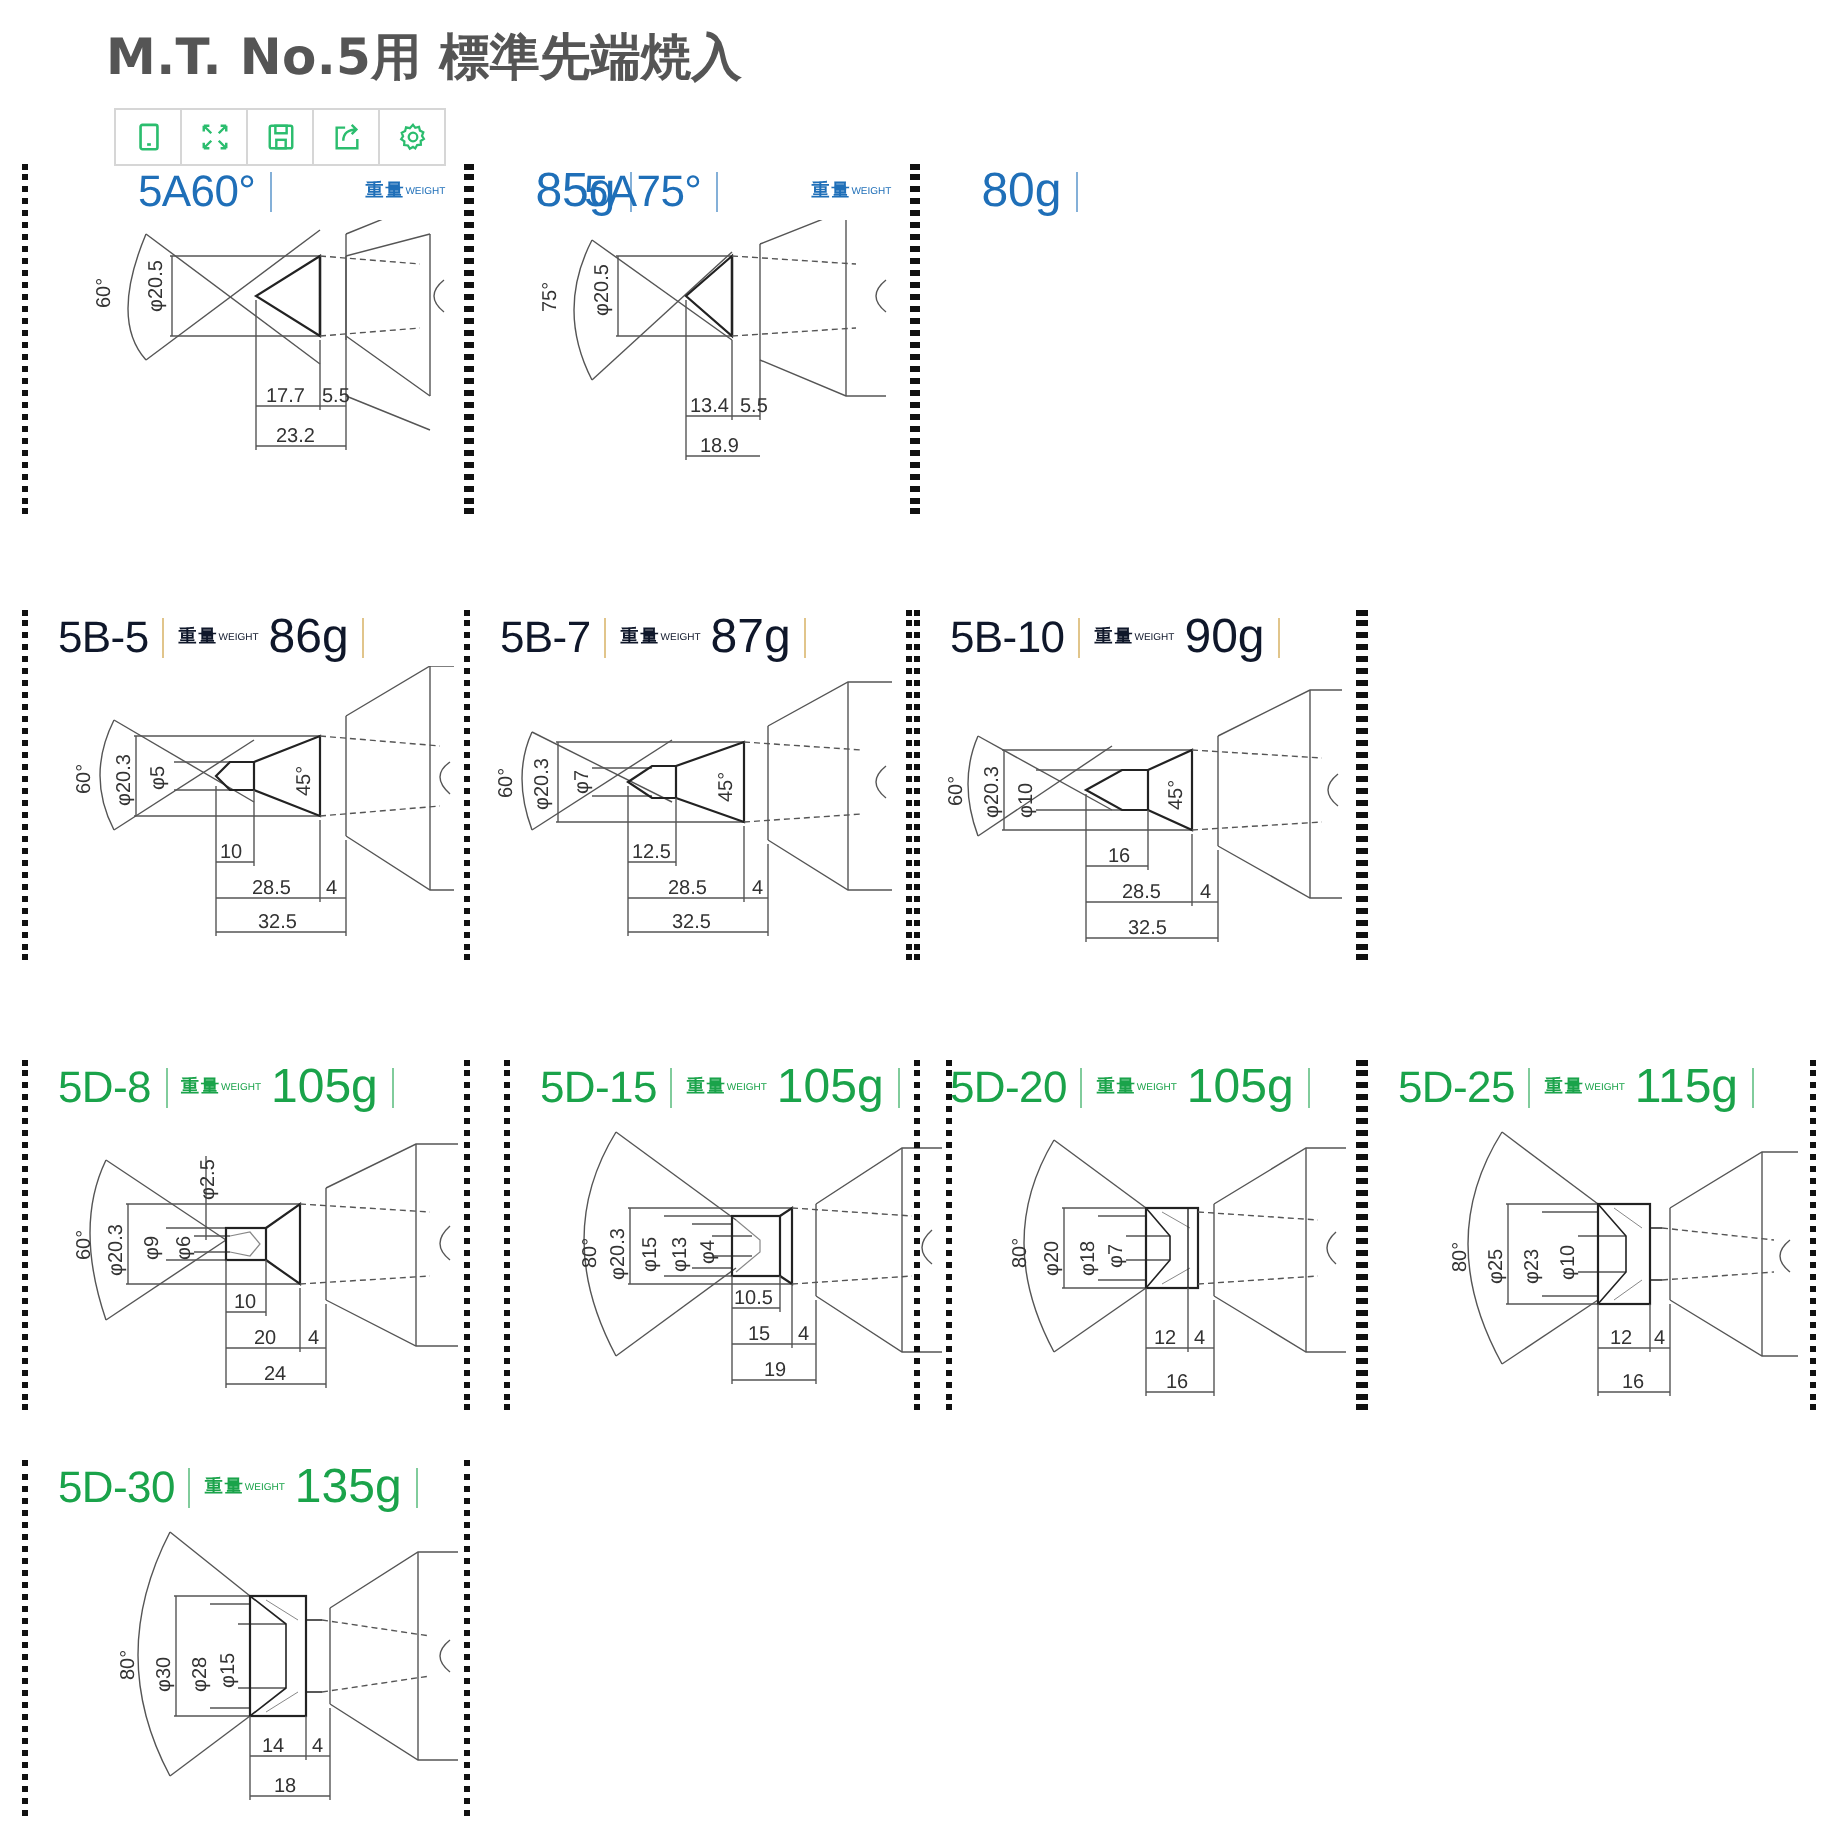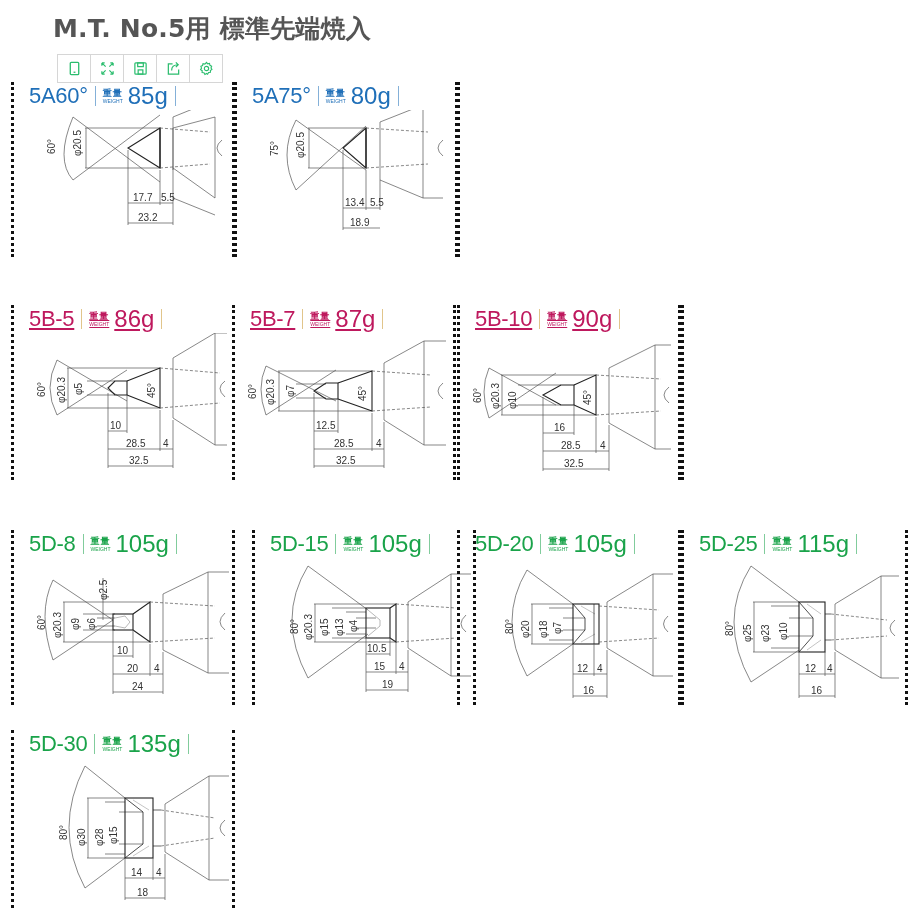--- a/index.html
+++ b/index.html
@@ -8,27 +8,27 @@
   .toolbar { position:absolute; left:57px; top:54px; height:27px; display:flex; border:1px solid #d6d6d6; background:#fff; z-index:5; }
   .tb-btn { width:32px; height:27px; display:flex; align-items:center; justify-content:center; border-right:1px solid #d6d6d6; cursor:pointer; }
   .tb-btn:last-child { border-right:none; }
   .tb-btn svg { width:15px; height:15px; }
   .card { position:absolute; width:223px; height:175px; }
   .card .bl { position:absolute; left:0; top:0; bottom:0; width:0; border-left:3px dotted #111; }
   .card .br { position:absolute; right:-1px; top:0; bottom:0; width:0; border-left:3px dotted #111; }
   .hdr { position:absolute; left:18px; top:0px; height:28px; display:flex; align-items:center; white-space:nowrap; }
   .model { font-size:22px; letter-spacing:-0.3px; }
   .sep { width:1px; height:20px; margin:0 7px 0 7px; opacity:0.55; }
-  .wt { display:flex; flex-direction:column; align-items:center; line-height:1; margin-right:5px; }
+  .wt { display:flex; flex-direction:row; align-items:center; line-height:1; margin-right:5px; }
   .wt-jp { font-size:9px; font-weight:bold; letter-spacing:1px; font-family:"DejaVu Sans",sans-serif; }
   .wt-en { font-size:5px; letter-spacing:0; margin-top:1px; }
   .wval { font-size:24px; }
   .diagram { position:absolute; left:4px; top:28px; width:218px; height:150px; }
   .diagram text { font-family:"Liberation Sans", sans-serif; fill:#333; }
-  .blue { color:#1f6fb8; } .gold { color:#be185d;text-decoration:underline; } .green { color:#1aa34a; }
+  .blue { color:#1f6fb8;margin-left:40px; } .gold { color:#0f172a; } .green { color:#1aa34a; }
   .bg-blue { background:#1f6fb8; } .bg-gold { background:#c9952b; } .bg-green { background:#1aa34a; }
 </style>
 </head>
 <body>
 
 <div class="page-title">M.T. No.5用 標準先端焼入</div>
 
 <div class="toolbar">
   <div class="tb-btn">
     <svg viewBox="0 0 16 16" fill="none" stroke="#2bbd6e" stroke-width="1.4">

